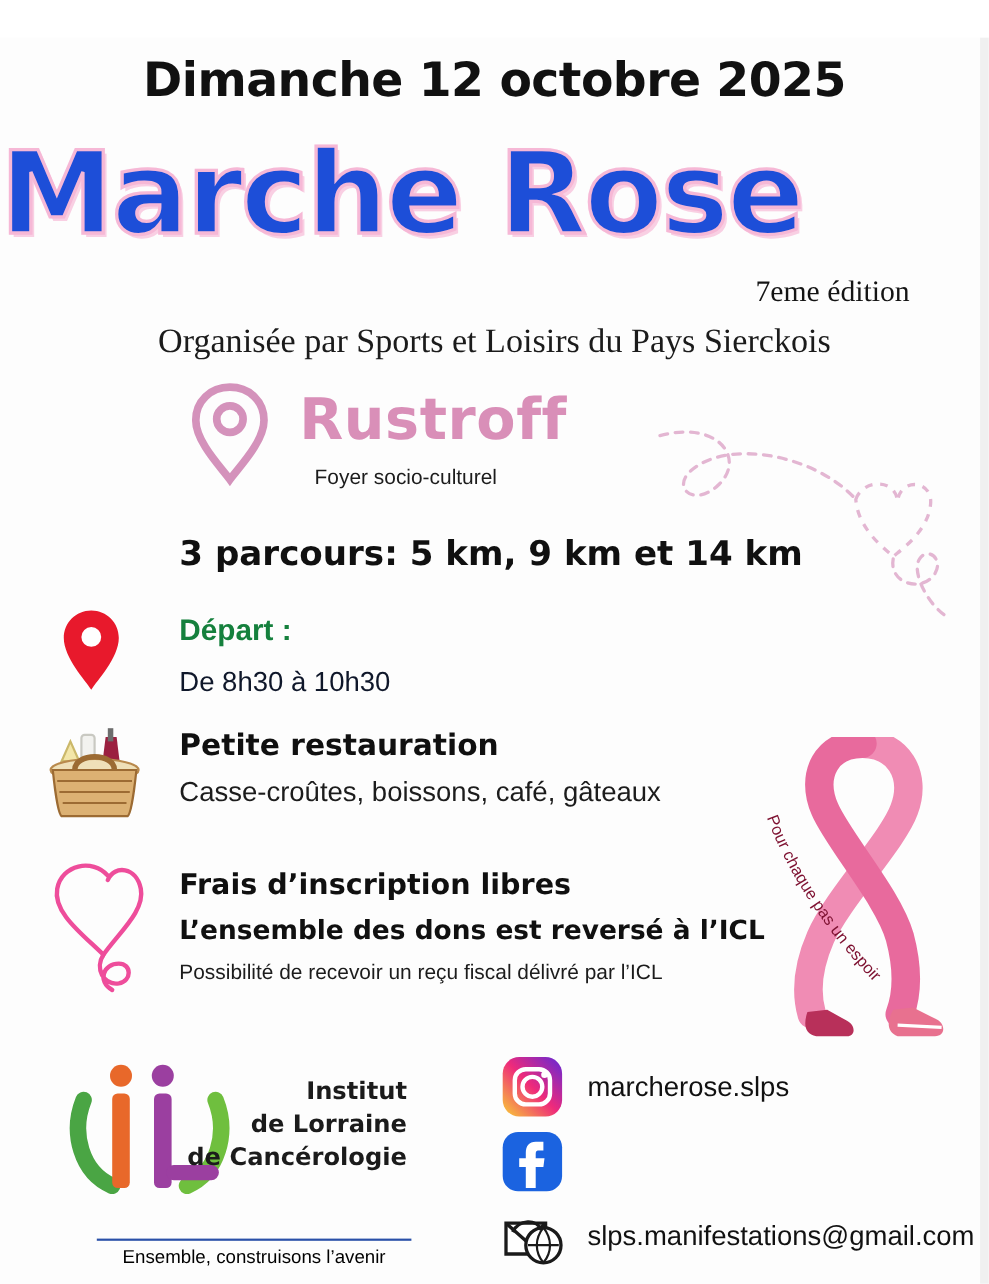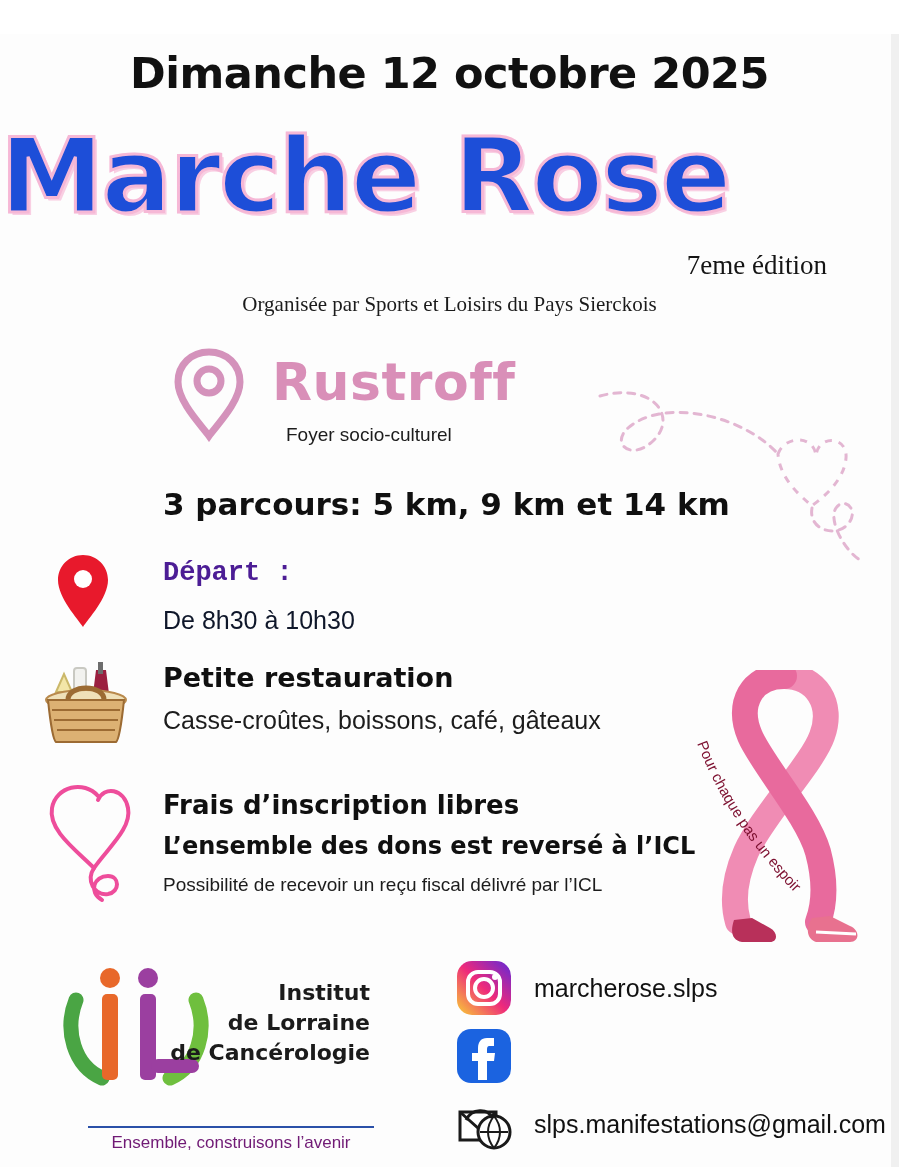--- a/index.html
+++ b/index.html
@@ -67,21 +67,21 @@
     color: #141414;
   }
 
   .organiser {
     position: absolute;
     top: 258px;
     left: 0;
     width: 899px;
     text-align: center;
     font-family: "Liberation Serif", serif;
-    font-size: 21px;
+    font-size: 31px;
     color: #1b1b1b;
   }
 
   
   .loc-pin {
     position: absolute;
     top: 312px;
     left: 166px;
     width: 86px;
     height: 96px;
@@ -122,24 +122,24 @@
     font-weight: bold;
     font-size: 31px;
     color: #101010;
   }
 
   
   .row-depart-title {
     position: absolute;
     top: 524px;
     left: 163px;
-    font-family: Liberation Mono, monospace;
+    font-family: Liberation Sans, sans-serif;
     font-weight: bold;
     font-size: 27px;
-    color: #4c1d95;
+    color: #15803d;
   }
   .row-depart-sub {
     position: absolute;
     top: 572px;
     left: 163px;
     font-size: 25px;
     color: #0f172a;
   }
   .pin-red {
     position: absolute;
@@ -253,21 +253,21 @@
     letter-spacing: 1px;
     color: #3b3b3b;
   }
   .icl-tagline {
     position: absolute;
     top: 1092px;
     left: 88px;
     width: 286px;
     text-align: center;
     font-size: 17px;
-    color: #701a75;
+    color: #000000;
     border-top: 2px solid #2a50a8;
     padding-top: 5px;
   }
 
   
   .contact {
     position: absolute;
     display: flex;
     align-items: center;
   }

